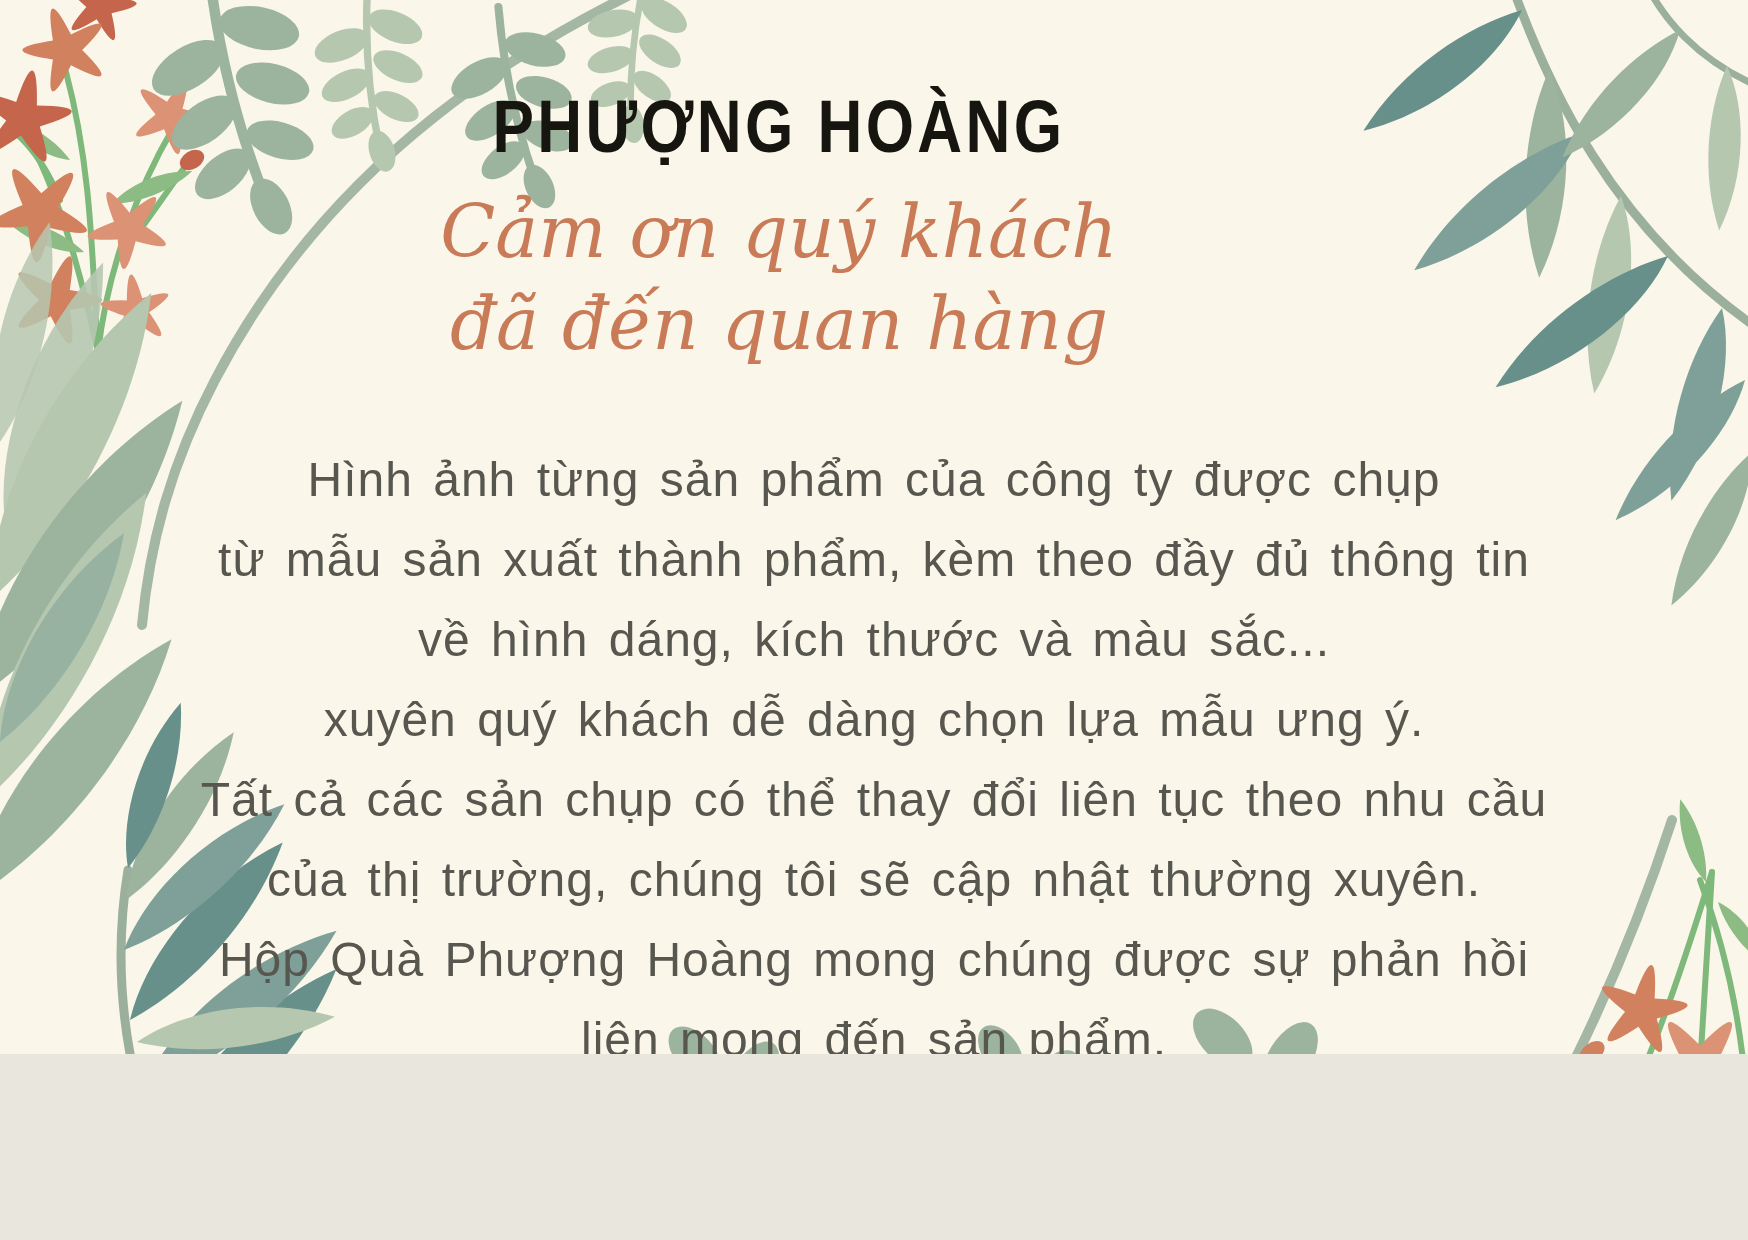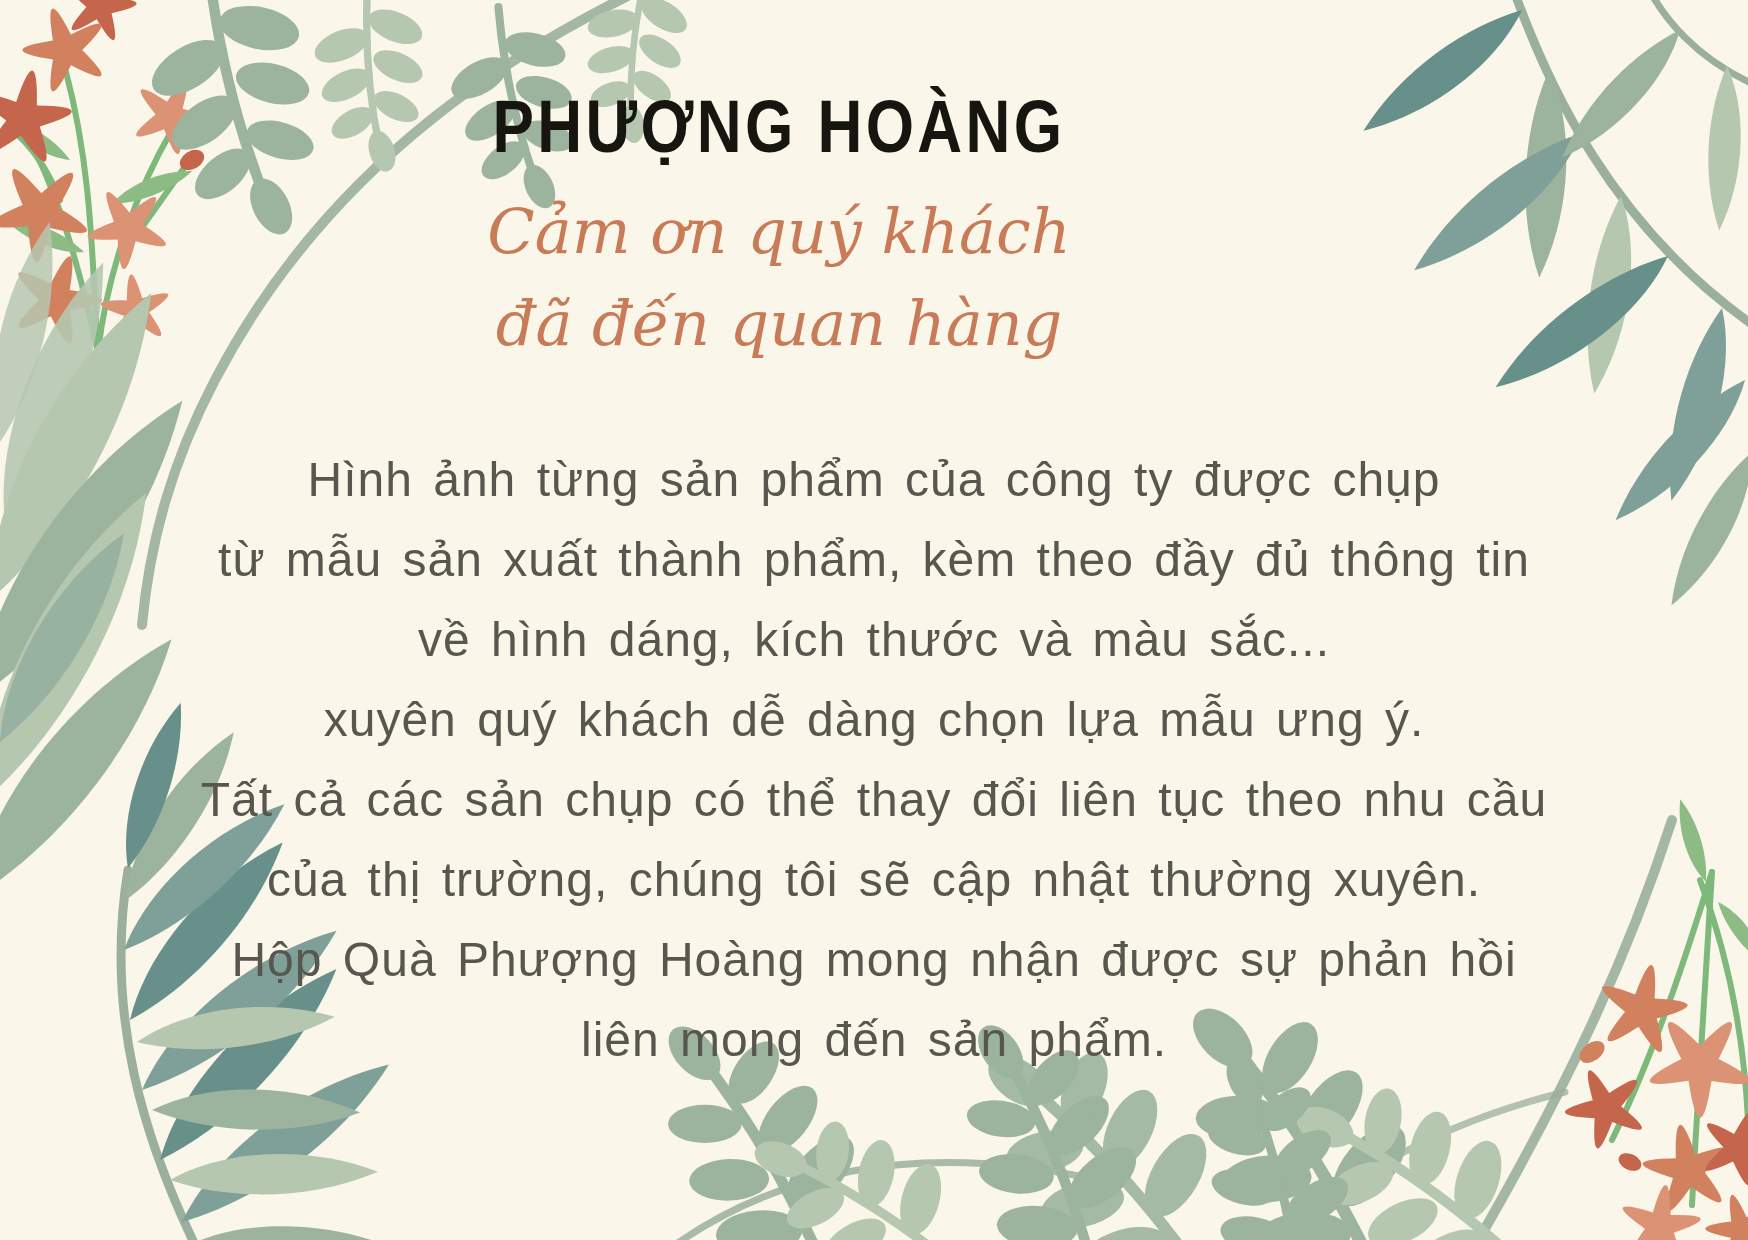--- a/index.html
+++ b/index.html
@@ -1,33 +1,33 @@
 <!DOCTYPE html>
 <html style="--background: #faf7ea; --title: #17150f; --script: #c97b58; --body: #57564f; --sage-light: #b6c7b0; --sage: #9cb49e; --teal: #7fa098; --teal-dark: #67908a; --arc: #9aaf9c; --stem-green: #7eb87a; --leaf-green: #8cbb83; --coral: #d2815f; --coral-dark: #c4654c; --coral-light: #dc9274;"><head>
 <meta charset="utf-8">
 <style>
   html,body{margin:0;padding:0;background:#e8e6dd;}
   .canvas{
-    position:relative;width:1748px;height:1240px;overflow:hidden;
+    position:relative;width:1748px;height:1054px;overflow:hidden;
     background:var(--background,#faf7ea);
     font-family:"Liberation Sans","DejaVu Sans",sans-serif;
   }
   #deco{position:absolute;inset:0;z-index:1;}
   .textlayer{position:absolute;inset:0;z-index:2;}
   .heading{position:absolute;top:0;left:0;right:190px;text-align:center;}
   .title{
     margin-top:84px;font-size:74px;font-weight:700;letter-spacing:4px;
     line-height:86px;color:var(--title,#17150f);
     transform:scaleX(.84);transform-origin:50% 50%;
     white-space:nowrap;
   }
   .script{
     margin-top:16px;
     font-family:"DejaVu Serif","Liberation Serif",serif;font-style:italic;
-    font-size:62px;line-height:92px;color:var(--script,#c97b58);
+    font-size:72px;line-height:92px;color:var(--script,#c97b58);
   }
   .message{
     position:absolute;top:440px;left:0;right:0;text-align:center;
     font-size:48px;line-height:80px;letter-spacing:1px;word-spacing:6px;
     color:var(--body,#5b5a52);white-space:nowrap;
   }
 </style>
 </head>
 <body>
 
@@ -169,17 +169,17 @@
       </div>
     </div>
 
     <div class="message">
       <div>Hình ảnh từng sản phẩm của công ty được chụp</div>
       <div>từ mẫu sản xuất thành phẩm, kèm theo đầy đủ thông tin</div>
       <div>về hình dáng, kích thước và màu sắc...</div>
       <div>xuyên quý khách dễ dàng chọn lựa mẫu ưng ý.</div>
       <div>Tất cả các sản chụp có thể thay đổi liên tục theo nhu cầu</div>
       <div>của thị trường, chúng tôi sẽ cập nhật thường xuyên.</div>
-      <div>Hộp Quà Phượng Hoàng mong nhận được sự phản hồi</div>
+      <div>Hộp Quà Phượng Hoàng mong chúng được sự phản hồi</div>
       <div>liên mong đến sản phẩm.</div>
     </div>
   </div>
 </div>
 
 </body></html>

